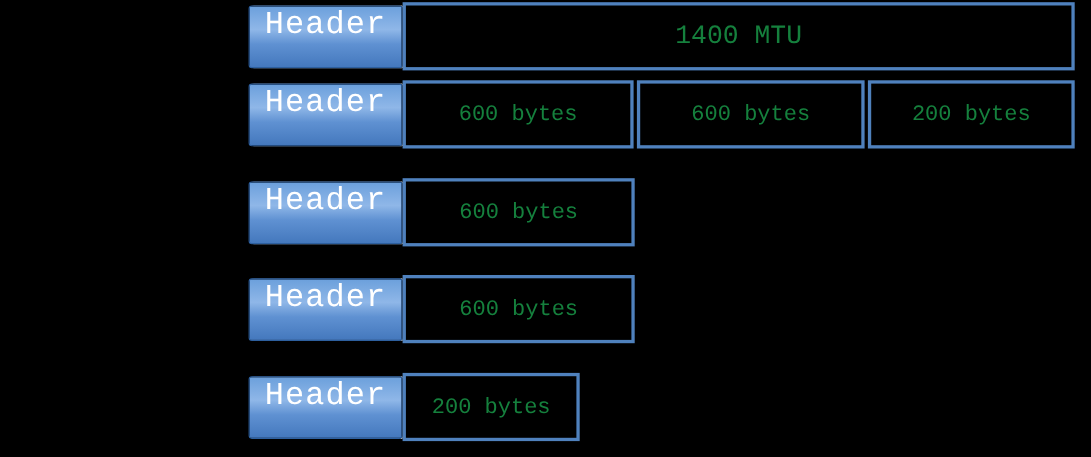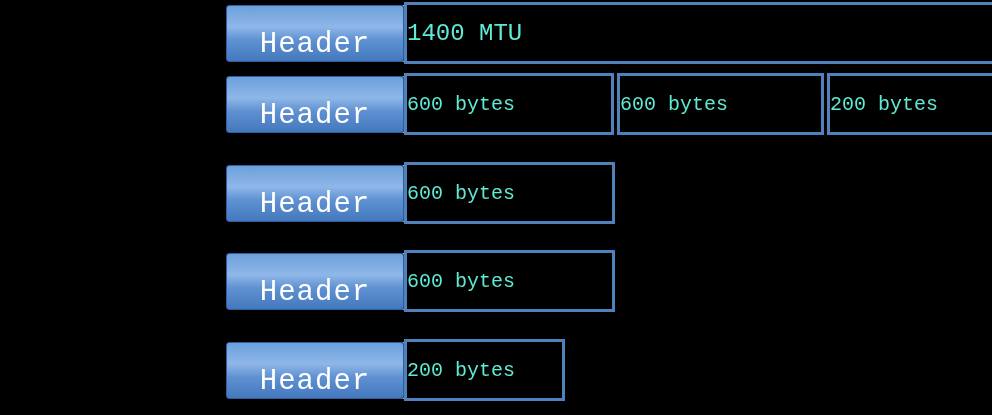--- a/index.html
+++ b/index.html
@@ -17,43 +17,43 @@
   }
   .row {
     position: absolute;
     left: 226px;
     height: 62px;
     display: flex;
     align-items: center;
   }
   .hdr {
     box-sizing: border-box;
-    width: 178px;
+    width: 140px;
     height: 57px;
     display: flex;
-    align-items: flex-end;
+    align-items: flex-start;
     justify-content: center;
     color: #ffffff;
     font-size: 29px;
     letter-spacing: 1px;
     background: linear-gradient(180deg, #6ca0dc 0%, #8fb7e8 38%, #5f91d2 62%, #4478bd 100%);
     border: 1px solid #2d5f9e;
     border-radius: 3px;
     box-shadow: 2px 0 0 rgba(255,255,255,0.85);
     flex: none;
   }
   .seg {
     box-sizing: border-box;
     height: 62px;
     border: 3px solid #4f81bd;
     background: #000000;
     display: flex;
     align-items: center;
-    justify-content: flex-start;
-    color: #5eead4;
+    justify-content: center;
+    color: #15803d;
     font-size: 20px;
     flex: none;
   }
   .seg + .seg { margin-left: 3px; }
   .row-1 .seg { font-size: 24px; }
   .r1 { top: 2px; }
   .r2 { top: 73px; }
   .r3 { top: 162px; }
   .r4 { top: 250px; }
   .r5 { top: 339px; }

